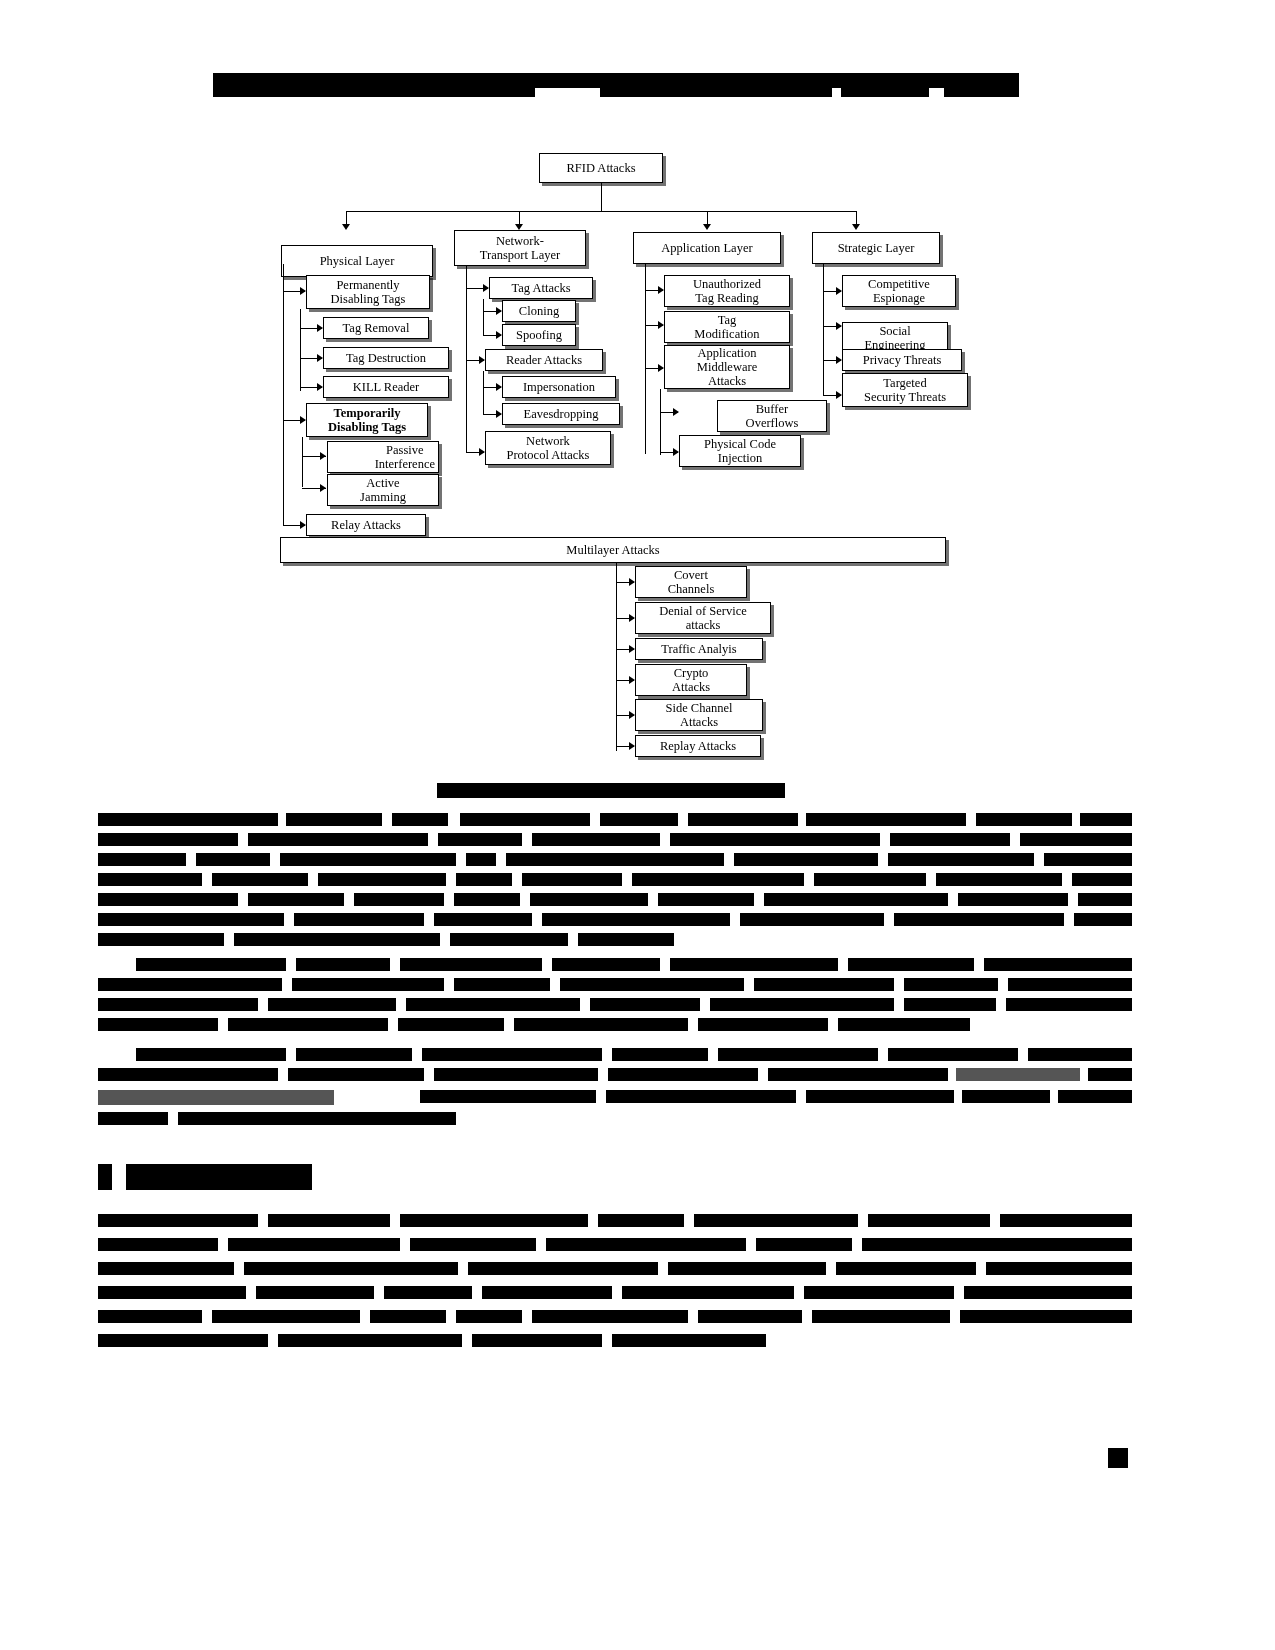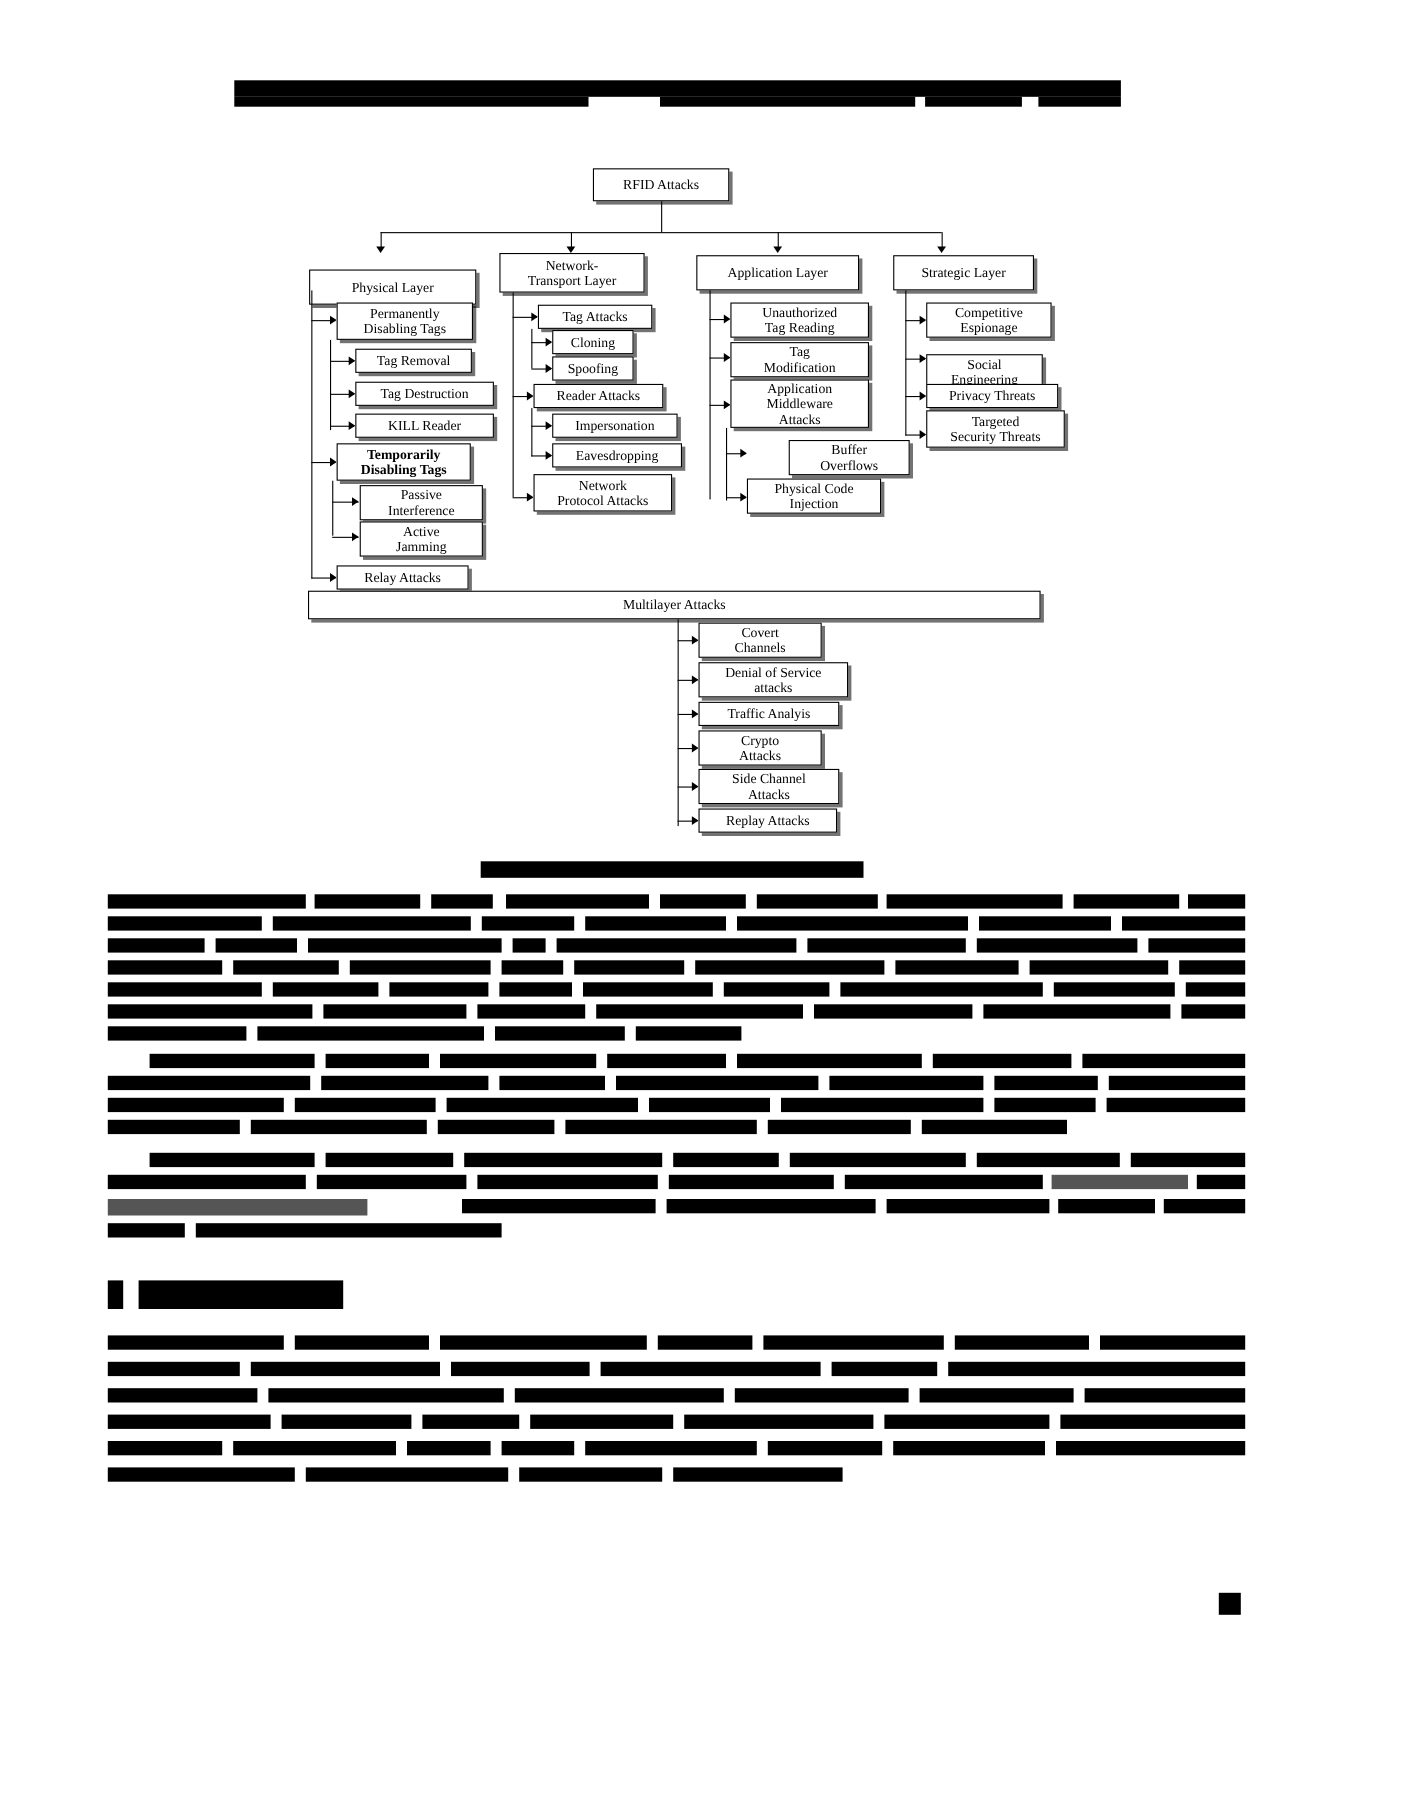--- a/index.html
+++ b/index.html
@@ -142,21 +142,21 @@
     <div class="ln h" style="left:283px;top:420px;width:22px;"></div>
     <div class="arrow-r" style="left:300px;top:416px;"></div>
     <div class="node" style="left:306px;top:403px;width:122px;height:34px;white-space:pre-line;">
       <span style="white-space:pre-line;font-weight:bold;">Temporarily
 Disabling Tags</span>
     </div>
 
     <div class="ln v" style="left:302px;top:437px;height:50px;"></div>
     <div class="ln h" style="left:302px;top:456px;width:24px;"></div>
     <div class="arrow-r" style="left:320px;top:452px;"></div>
-    <div class="node" style="left:327px;top:441px;width:112px;height:32px;white-space:pre-line;">
+    <div class="node" style="left:327px;top:441px;width:112px;height:32px;white-space:pre-line;justify-content:flex-end;">
       <span style="white-space:pre-line;">Passive
 Interference</span>
     </div>
     <div class="ln h" style="left:302px;top:488px;width:24px;"></div>
     <div class="arrow-r" style="left:320px;top:484px;"></div>
     <div class="node" style="left:327px;top:474px;width:112px;height:32px;white-space:pre-line;">
       <span style="white-space:pre-line;">Active
 Jamming</span>
     </div>
 

